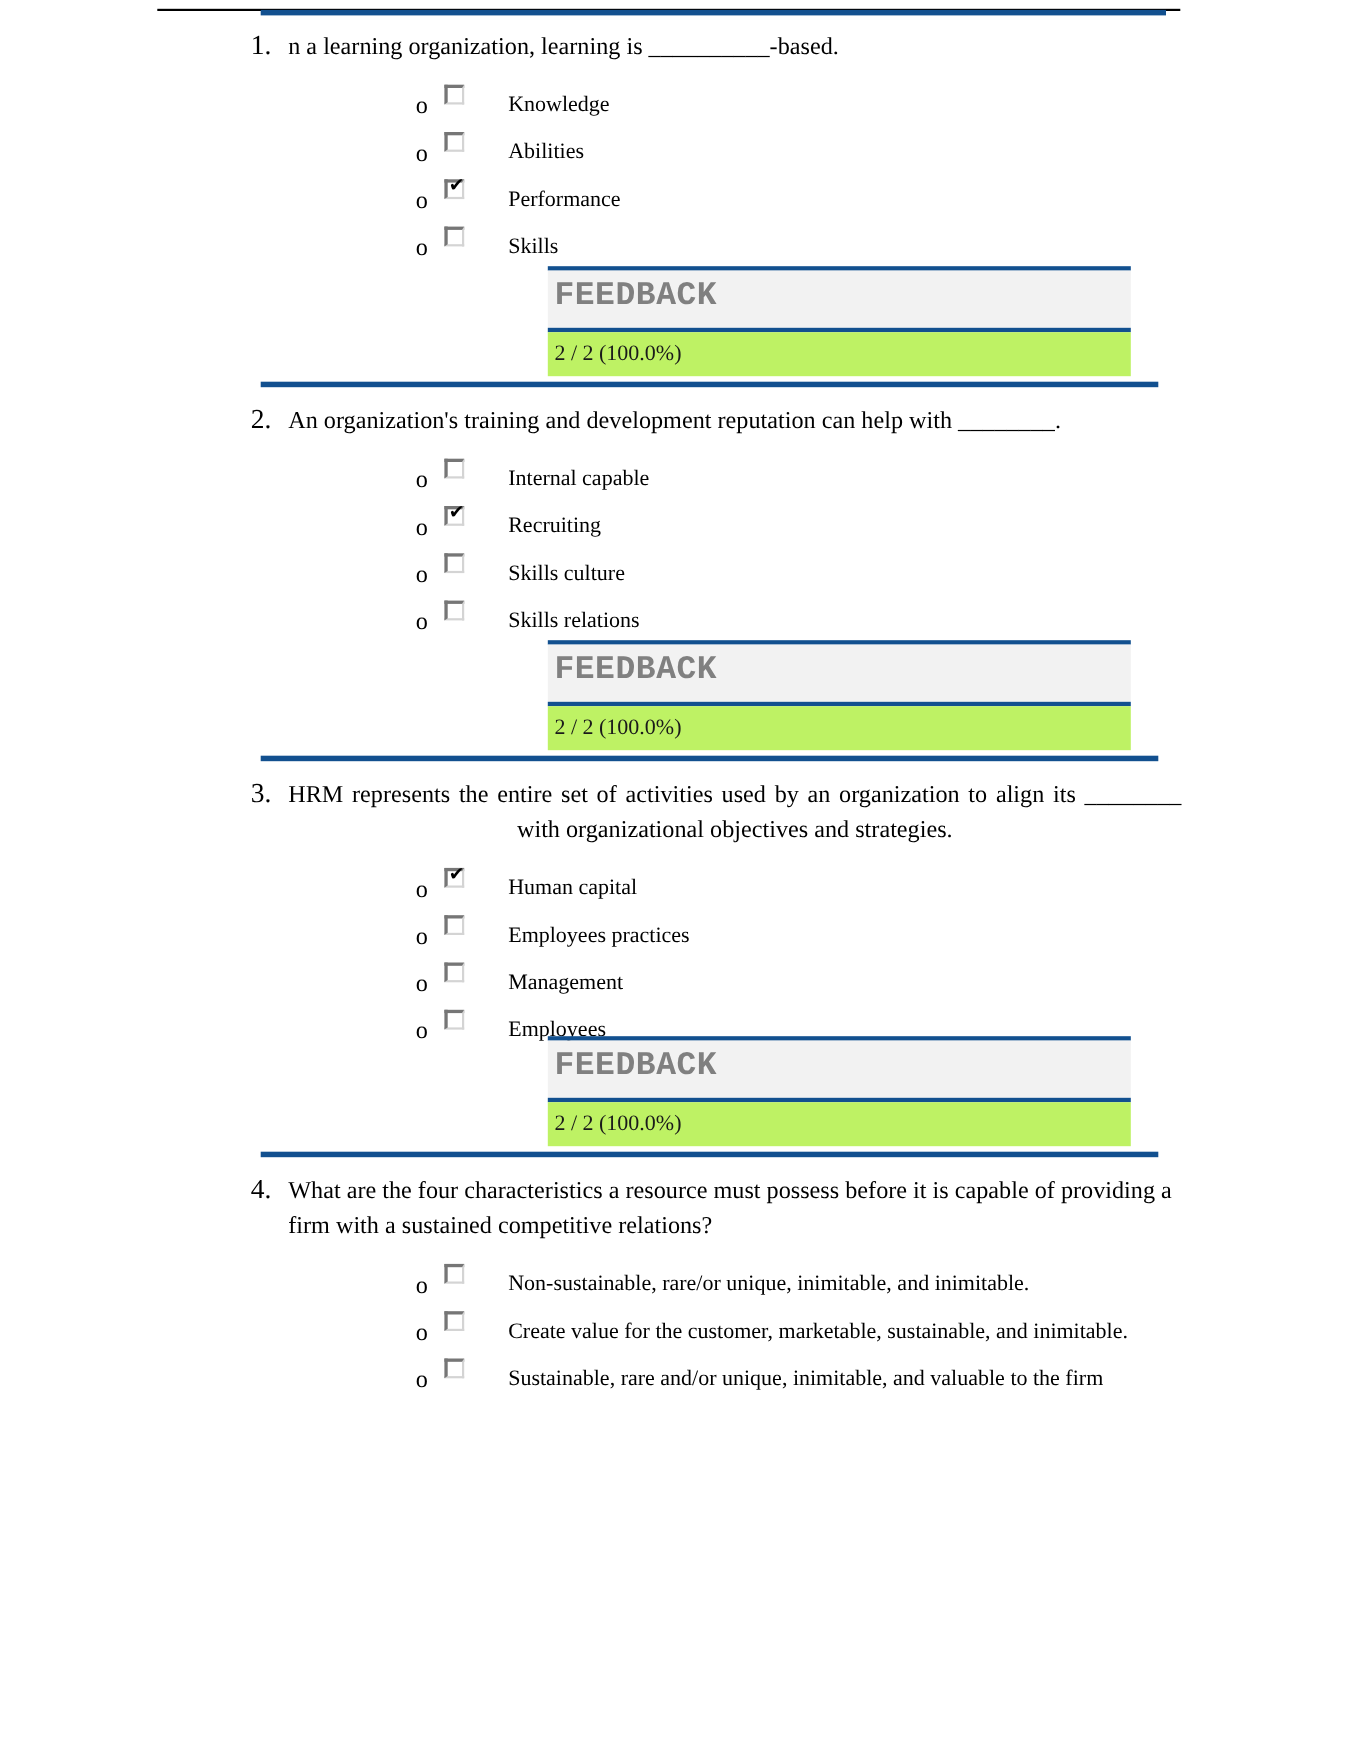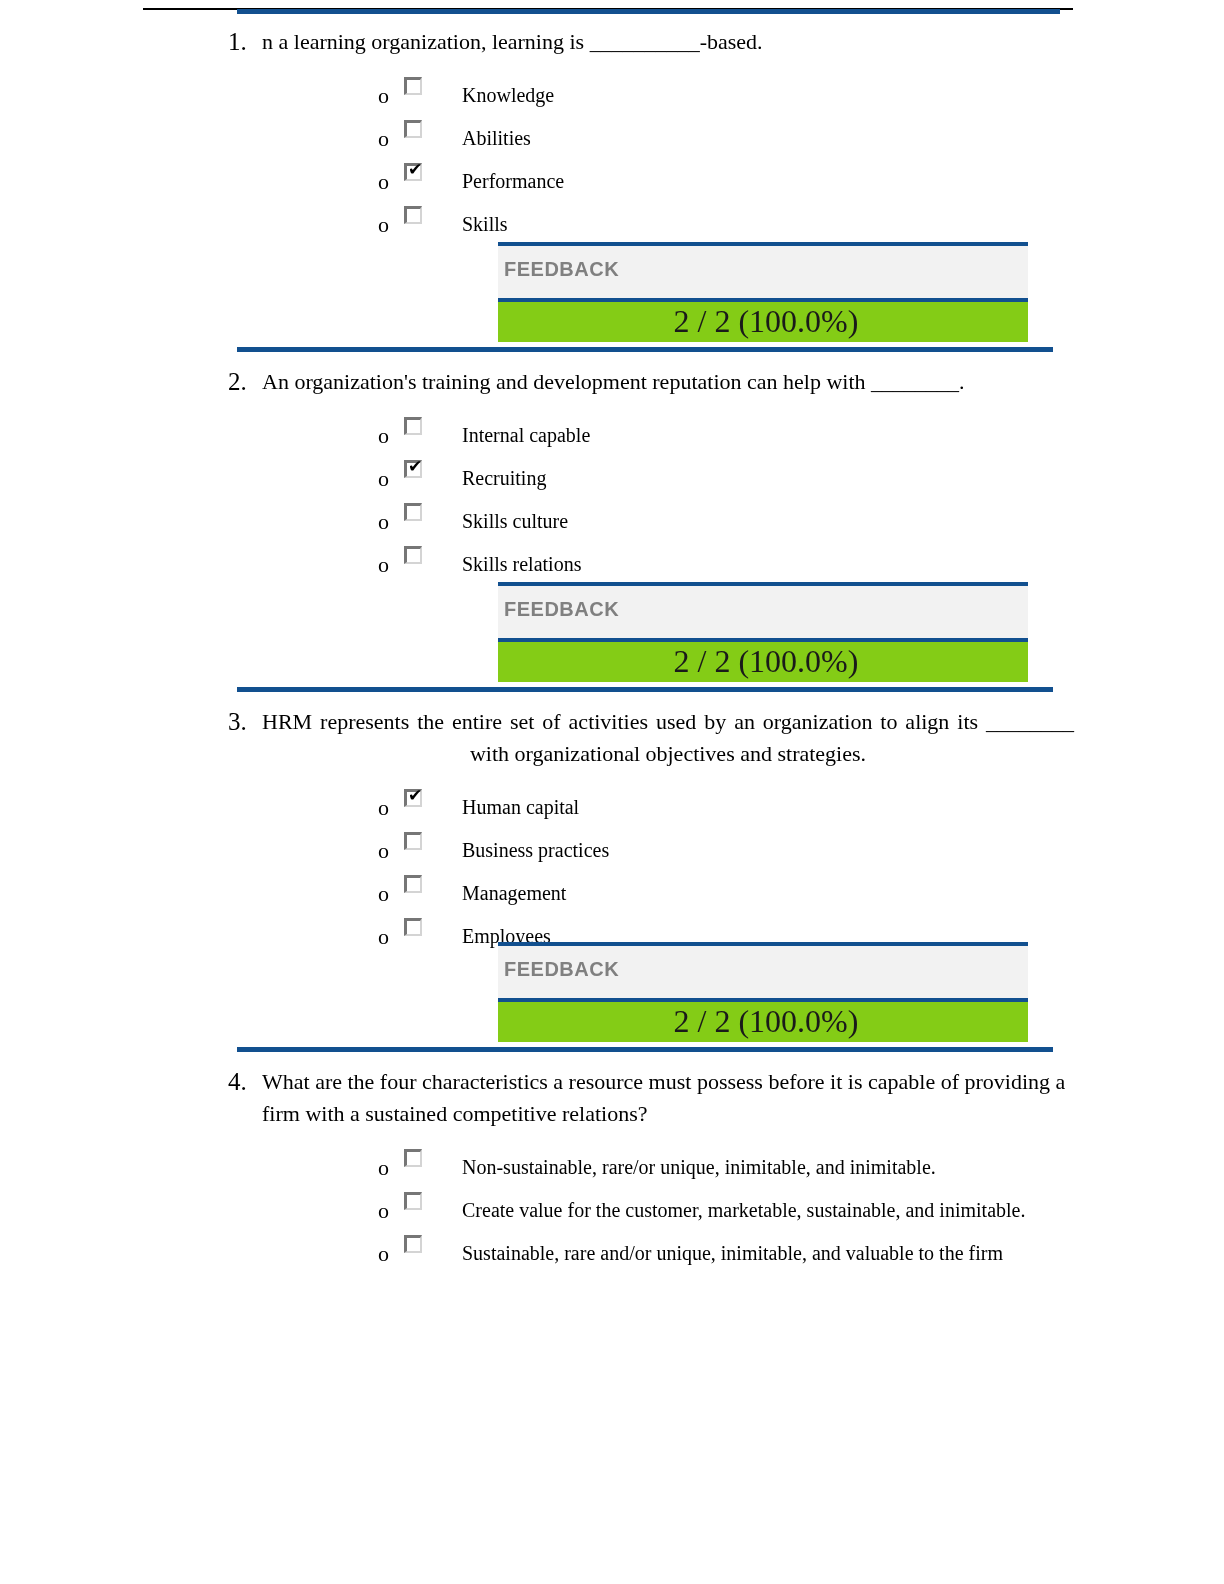--- a/index.html
+++ b/index.html
@@ -159,41 +159,40 @@
     background: #12508f;
     width: 100%;
   }
   .fb-head {
     background: #f2f2f2;
     height: 52px;
     padding-left: 6px;
     box-sizing: border-box;
   }
   .fb-head .fb-title {
-    font-family: Liberation Sans, sans-serif;
+    font-family: Liberation Mono, monospace;
     font-weight: bold;
-    font-size: 20px;
+    font-size: 30px;
     line-height: 46px;
     color: #808080;
     letter-spacing: 0.5px;
   }
   .fb-mid-rule {
     height: 4px;
     background: #12508f;
     width: 100%;
   }
   .fb-score {
-    background: #84cc16;
+    background: #bef264;
     height: 40px;
     padding-left: 6px;
     box-sizing: border-box;
-    font-size: 32px;
+    font-size: 20px;
     line-height: 38px;
     color: #1a1a1a;
-    text-align: center;
   }
 </style>
 </head>
 <body>
 
 <div class="page">
 
   <div class="top-rule">
     <div class="black-line"></div>
     <div class="blue-bar"></div>
@@ -314,21 +313,21 @@
             <span class="tick">✔</span>
           </div>
         </div>
         <div class="opt-label">Human capital</div>
       </div>
       <div class="option-row">
         <div class="opt-bullet">o</div>
         <div class="opt-box">
           <div class="checkbox"></div>
         </div>
-        <div class="opt-label">Business practices</div>
+        <div class="opt-label">Employees practices</div>
       </div>
       <div class="option-row">
         <div class="opt-bullet">o</div>
         <div class="opt-box">
           <div class="checkbox"></div>
         </div>
         <div class="opt-label">Management</div>
       </div>
       <div class="option-row">
         <div class="opt-bullet">o</div>

